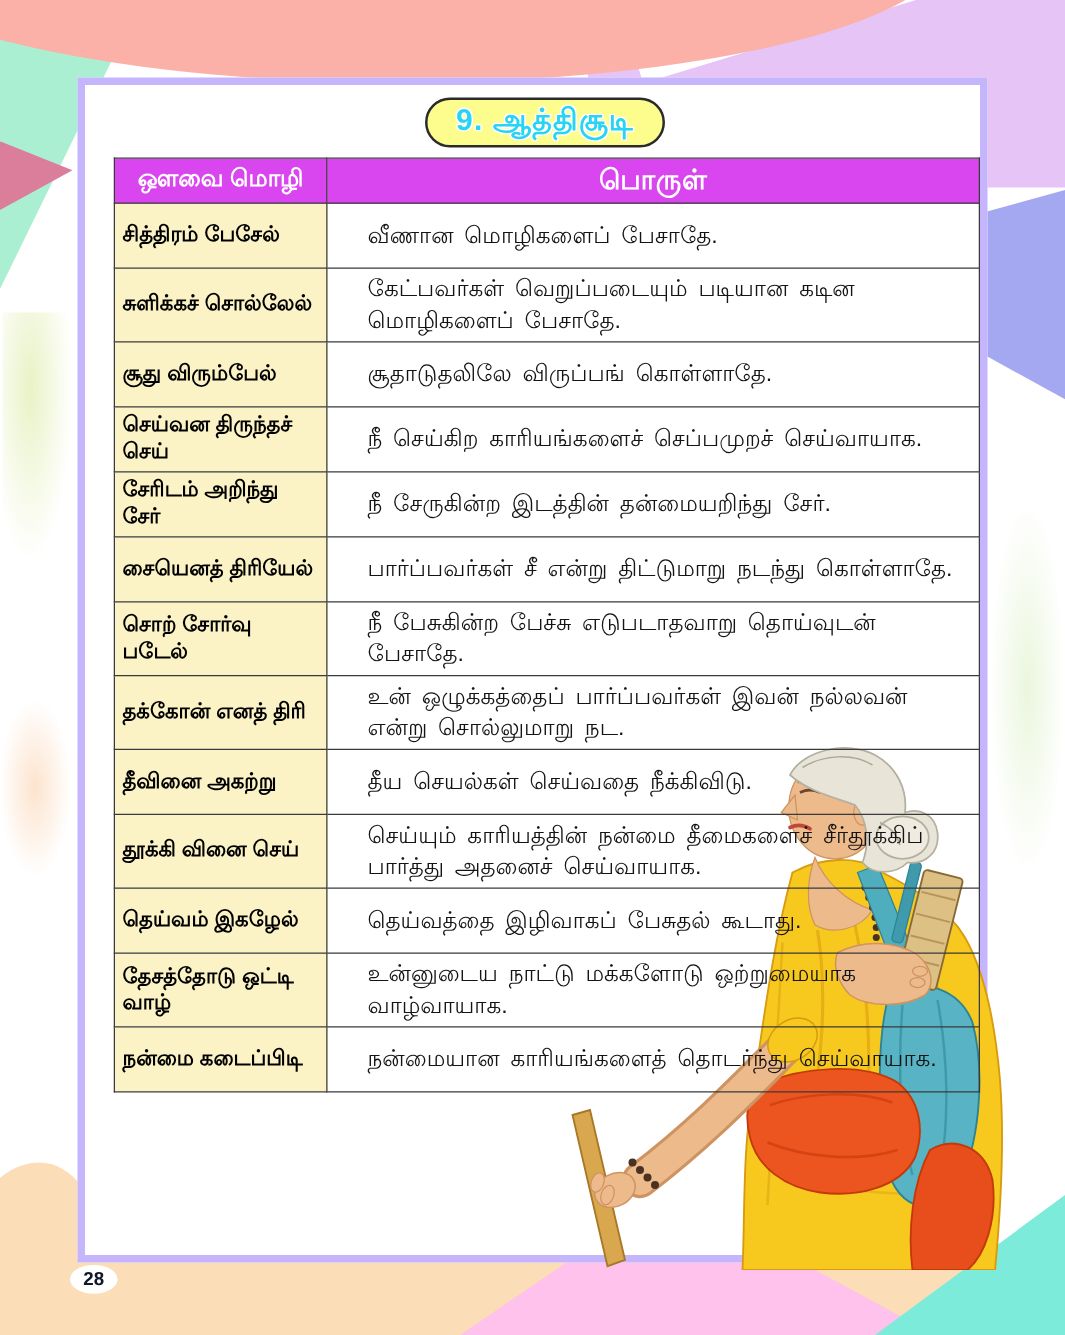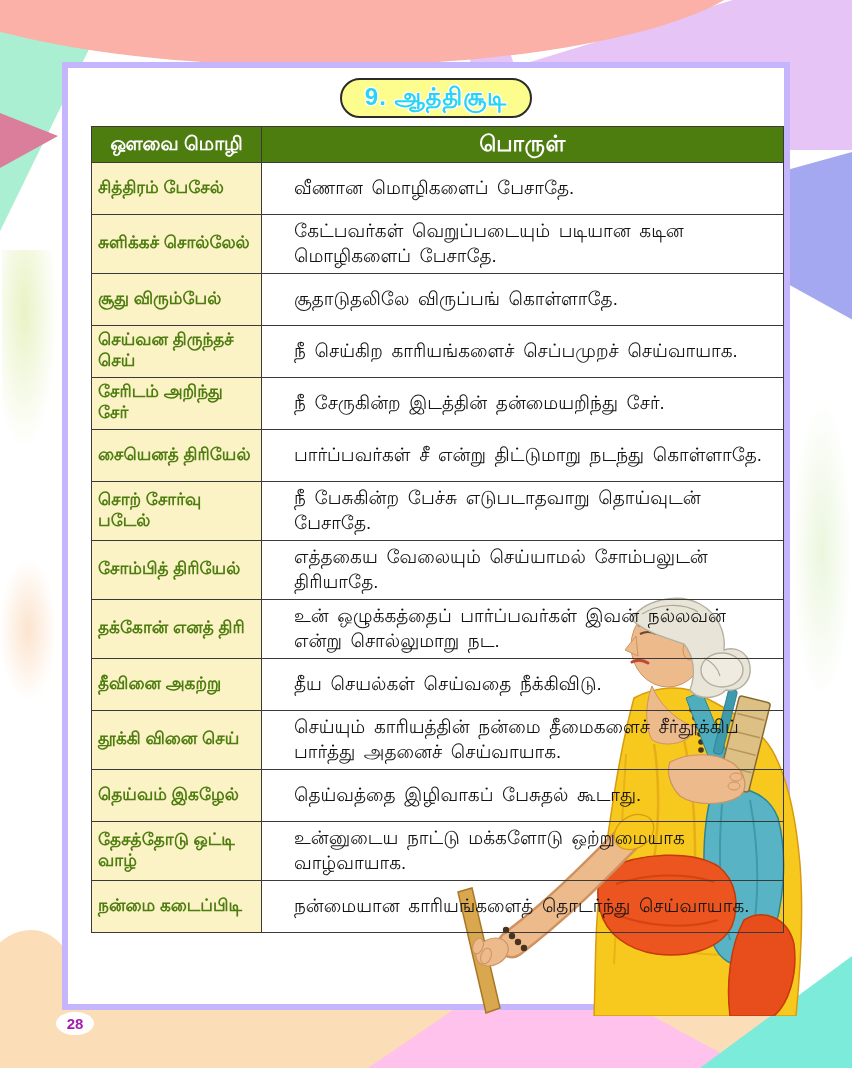--- a/index.html
+++ b/index.html
@@ -55,34 +55,34 @@
     text-shadow:-1px -1px 0 #fff,1px -1px 0 #fff,-1px 1px 0 #fff,1px 1px 0 #fff,0 0 3px #fff;}
 
   
   .figure{position:absolute;left:378px;top:526px;width:364px;height:422px;z-index:1;}
 
   
   .tbl{position:absolute;left:23px;top:58px;width:693px;border-collapse:collapse;
     table-layout:fixed;z-index:2;border:1.5px solid #333;}
   .tbl th,.tbl td{border:1px solid #3a3a3a;box-sizing:border-box;}
   .tbl thead tr{height:36px;}
-  .tbl th{background:#4d7c0f;color:#ffffff;font-weight:bold;margin-left:44px;}
+  .tbl th{background:#d946ef;color:#ffffff;font-weight:bold;margin-left:44px;}
   th.h1{width:170px;font-size:19px;}
   th.h2{font-size:22px;letter-spacing:.5px;text-align:center;}
   .tbl tbody tr{height:52px;}
-  td.saying{width:170px;background:#FBF3C5;color:#4d7c0f;font-weight:bold;
+  td.saying{width:170px;background:#FBF3C5;color:#000000;font-weight:bold;
     font-size:17px;padding:4px 6px;vertical-align:middle;}
   td.meaning{background:transparent;color:#141414;font-size:18.5px;
     padding:4px 8px 4px 32px;vertical-align:middle;word-spacing:3.5px;line-height:1.35;}
 
   
   .page-num{position:absolute;left:56px;top:1012px;width:38px;height:23px;
     background:#ffffff;border-radius:50%;display:flex;align-items:center;
     justify-content:center;z-index:2;}
-  .page-num span{font-size:15px;color:#a21caf;font-weight:bold;}
+  .page-num span{font-size:15px;color:#0f172a;font-weight:bold;}
 </style>
 </head>
 <body>
 
 <div style="position:absolute;inset:0;">
   <div class="bg" id="bg-mint"></div>
   <div class="bg" id="bg-lavender"></div>
   <div class="bg" id="bg-stripe"></div>
   <div class="bg" id="bg-salmon"></div>
   <div class="bg" id="bg-rose"></div>
@@ -217,24 +217,20 @@
   <tr>
     <td class="saying">சையெனத் திரியேல்</td>
     <td class="meaning">பார்ப்பவர்கள் சீ என்று திட்டுமாறு நடந்து கொள்ளாதே.</td>
   </tr>
 
   <tr>
     <td class="saying">சொற் சோர்வு படேல்</td>
     <td class="meaning">நீ பேசுகின்ற பேச்சு எடுபடாதவாறு தொய்வுடன் பேசாதே.</td>
   </tr>
 
-  <tr>
-    <td class="saying">சோம்பித் திரியேல்</td>
-    <td class="meaning">எத்தகைய வேலையும் செய்யாமல் சோம்பலுடன் திரியாதே.</td>
-  </tr>
 
   <tr>
     <td class="saying">தக்கோன் எனத் திரி</td>
     <td class="meaning">உன் ஒழுக்கத்தைப் பார்ப்பவர்கள் இவன் நல்லவன் என்று சொல்லுமாறு நட.</td>
   </tr>
 
 
   <tr>
     <td class="saying">தீவினை அகற்று</td>
     <td class="meaning">தீய செயல்கள் செய்வதை நீக்கிவிடு.</td>

